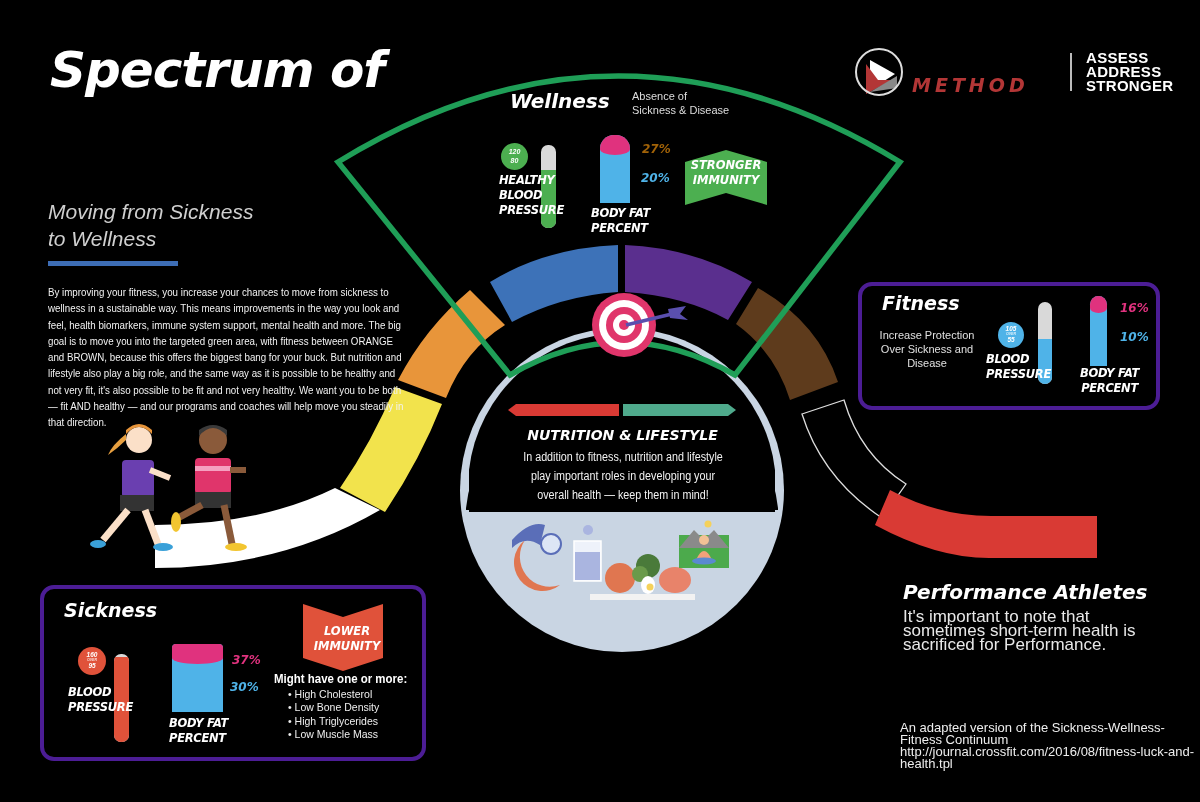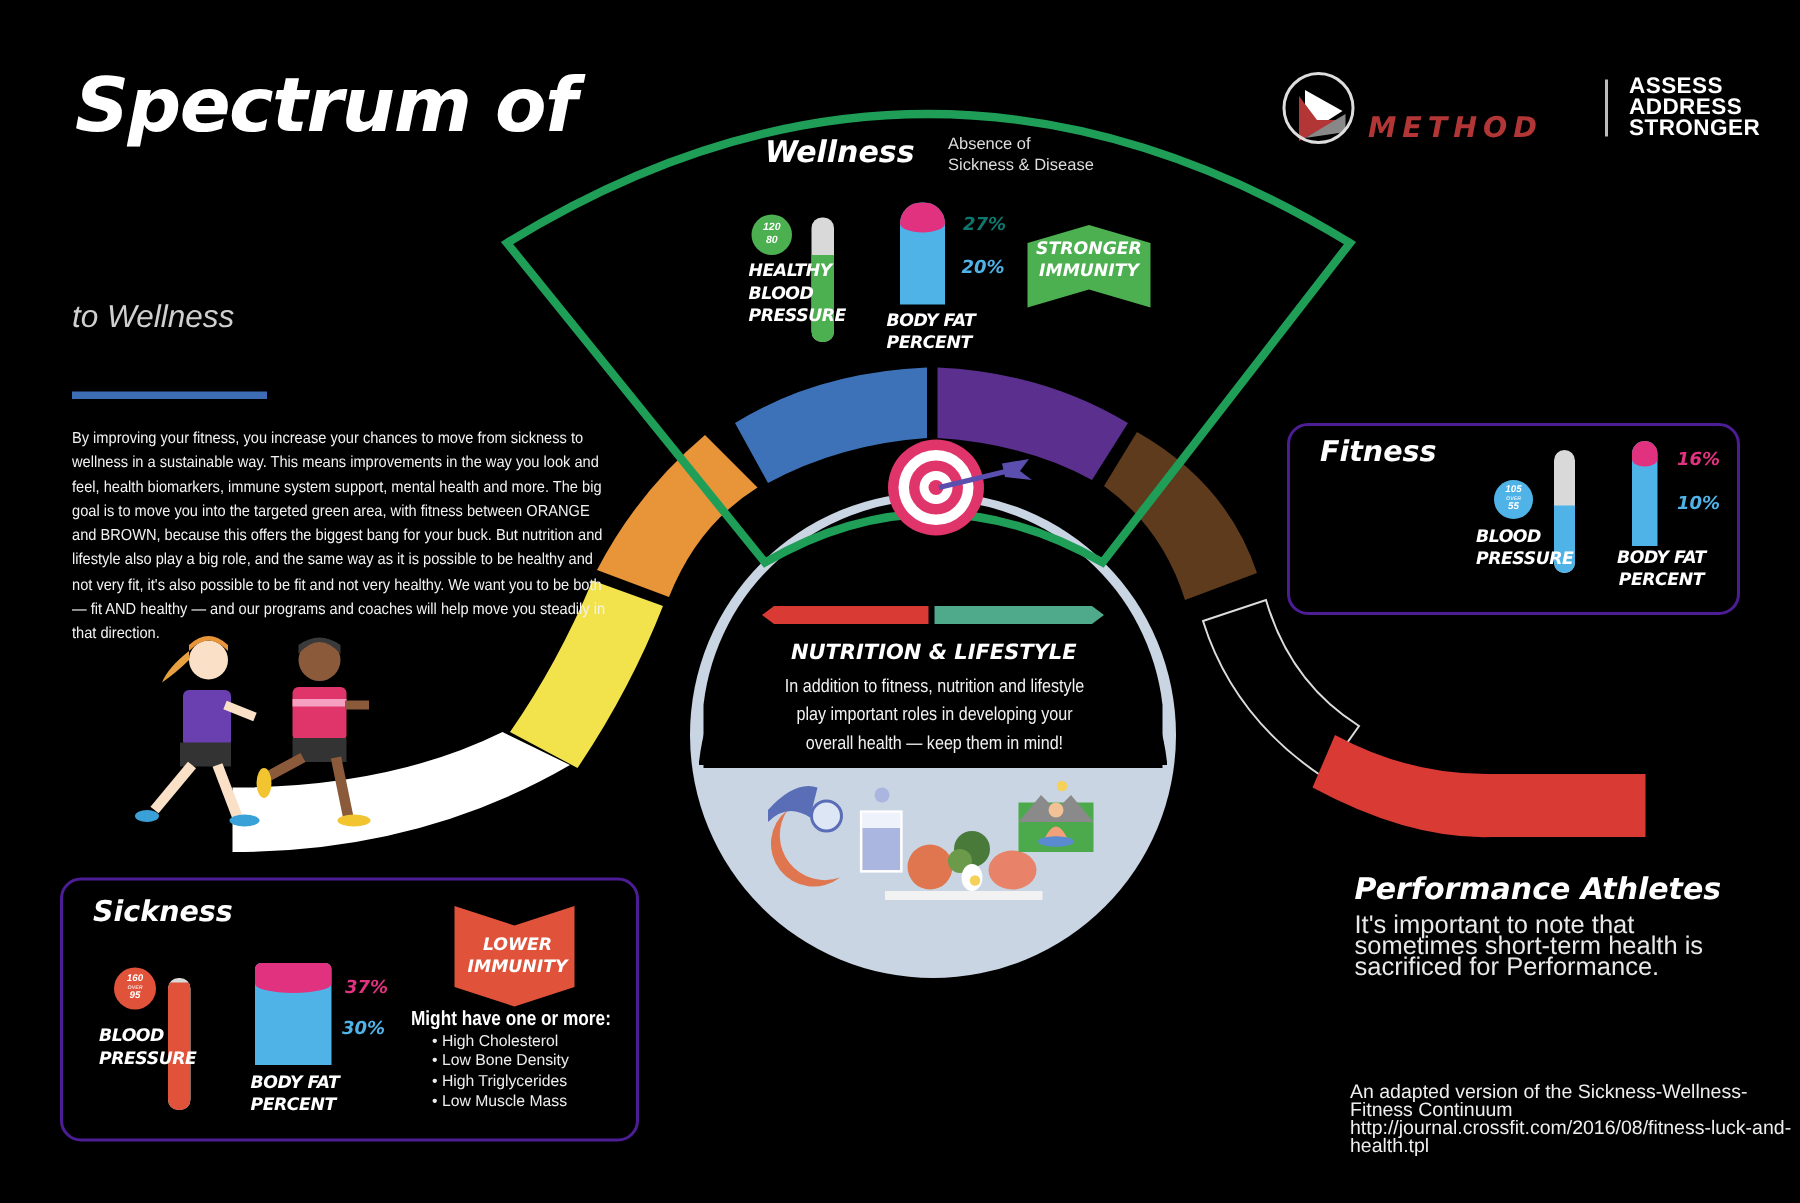--- a/index.html
+++ b/index.html
@@ -24,21 +24,21 @@
   .wellness-sub { left: 632px; top: 89px; font-size: 11px; line-height: 14px; color: #ddd; }
 
   .bubble { border-radius: 50%; text-align: center; font-weight: bold; font-style: italic; font-size: 7px; line-height: 9px; color: #fff; }
   .tube { border-radius: 7px; overflow: hidden; }
   .lbl-bold { font-family: "DejaVu Sans", sans-serif; font-weight: bold; font-style: italic; font-size: 11.5px; line-height: 15px; color: #fff; letter-spacing: -0.3px; }
   .pct { font-family: "DejaVu Sans", sans-serif; font-weight: bold; font-style: italic; font-size: 12px; }
 
   .fat-bar { border-radius: 14px 14px 0 0; overflow: hidden; }
   .badge-text { font-family: "DejaVu Sans", sans-serif; font-weight: bold; font-style: italic; font-size: 11.5px; line-height: 15px; color: #fff; text-align: center; }
 
-  .panel { border: 2px solid #4c1d95; border-radius: 14px; }
+  .panel { border: 4px solid #4c1d95; border-radius: 14px; }
   .panel-title { font-family: "DejaVu Sans", sans-serif; font-weight: bold; font-style: italic; font-size: 19px; color: #fff; }
   .panel-text { font-size: 11px; line-height: 14px; color: #e0e0e0; text-align: center; }
 
   .nutri-title { left: 505px; top: 427px; width: 235px; text-align: center; font-family: "DejaVu Sans", sans-serif; font-weight: bold; font-style: italic; font-size: 14px; }
   .nutri-text { left: 497px; top: 448px; width: 252px; text-align: center; font-size: 12.5px; line-height: 19px; color: #f2f2f2; transform: scaleX(0.86); transform-origin: center top; }
 
   .perf-title { left: 903px; top: 580px; font-family: "DejaVu Sans", sans-serif; font-weight: bold; font-style: italic; font-size: 20px; }
   .perf-text { left: 903px; top: 610px; width: 250px; font-size: 17px; line-height: 14px; color: #e8e8e8; }
   .credit { left: 900px; top: 722px; font-size: 13px; line-height: 12px; color: #eee; }
 
@@ -150,20 +150,21 @@
 
   <path d="M685,162 L726,150 L767,162 L767,205 L726,193 L685,205 Z" fill="#4caf50"></path>
 
   <path d="M303,604 L343,617 L383,604 L383,658 L343,671 L303,658 Z" fill="#e0523a"></path>
 </svg>
 
 <div class="abs main-title">
   <div>Spectrum of</div>
 </div>
 <div class="abs subtitle">
+  <div>Moving from Sickness</div>
   <div>to Wellness</div>
 </div>
 <div class="abs sub-rule"></div>
 <p class="abs intro">By improving your fitness, you increase your chances to move from sickness to wellness in a sustainable way. This means improvements in the way you look and feel, health biomarkers, immune system support, mental health and more. The big goal is to move you into the targeted green area, with fitness between ORANGE and BROWN, because this offers the biggest bang for your buck. But nutrition and lifestyle also play a big role, and the same way as it is possible to be healthy and not very fit, it's also possible to be fit and not very healthy. We want you to be both — fit AND healthy — and our programs and coaches will help move you steadily in that direction.</p>
 
 <div class="abs logo">
   <div class="abs logo-circle"></div>
   <div class="abs logo-method">METHOD</div>
   <div class="abs logo-divider"></div>
   <div class="abs logo-tag">
@@ -186,33 +187,38 @@
   <div class="abs bp-fill" style="left: 0px; bottom: 0px; width: 100%; background: rgb(76, 175, 80); height: 70%;"></div>
 </div>
 <div class="abs lbl-bold" style="left:499px;top:173px;">
   <div>HEALTHY</div>
   <div>BLOOD</div>
   <div>PRESSURE</div>
 </div>
 <div class="abs fat-bar" style="left:600px;top:135px;width:30px;height:68px;background:#4fb3e8;">
   <div style="position:absolute;left:0;top:0;width:100%;height:20px;background:#e0327e;border-radius:0 0 50% 50%/0 0 6px 6px;"></div>
 </div>
-<div class="abs pct" style="left:642px;top:142px;color:#0f766e;">27%</div>
+<div class="abs pct" style="left:642px;top:142px;color:#a16207;">27%</div>
 <div class="abs pct" style="left:641px;top:171px;color:#4fb3e8;">20%</div>
 <div class="abs lbl-bold" style="left:591px;top:206px;">
   <div>BODY FAT</div>
   <div>PERCENT</div>
 </div>
 <div class="abs badge-text" style="left:685px;top:158px;width:82px;">
   <div>STRONGER</div>
   <div>IMMUNITY</div>
 </div>
 
 <div class="abs panel" style="left:858px;top:282px;width:302px;height:128px;">
   <div class="abs panel-title" style="left:20px;top:6px;">Fitness</div>
+  <div class="abs panel-text" style="left:10px;top:42px;width:110px;">
+    <div>Increase Protection</div>
+    <div>Over Sickness and</div>
+    <div>Disease</div>
+  </div>
   <div class="abs bubble" style="left:136px;top:36px;width:26px;height:26px;background:#4fb3e8;padding-top:3px;font-size:6.5px;line-height:7px;">
     <div>105</div>
     <div style="font-size:3.5px;line-height:4px;opacity:.8;">OVER</div>
     <div>55</div>
   </div>
   <div class="abs tube" style="left:176px;top:16px;width:14px;height:82px;background:#d9d9d9;">
     <div class="abs bp-fill" style="left: 0px; bottom: 0px; width: 100%; background: rgb(79, 179, 232); height: 55%;"></div>
   </div>
   <div class="abs lbl-bold" style="left:124px;top:66px;">
     <div>BLOOD</div>

